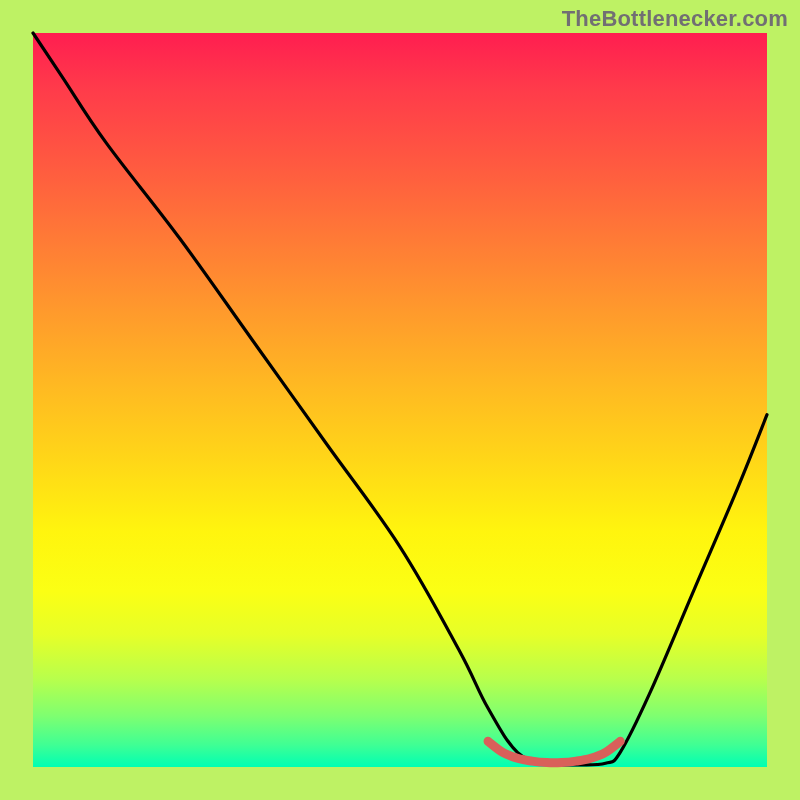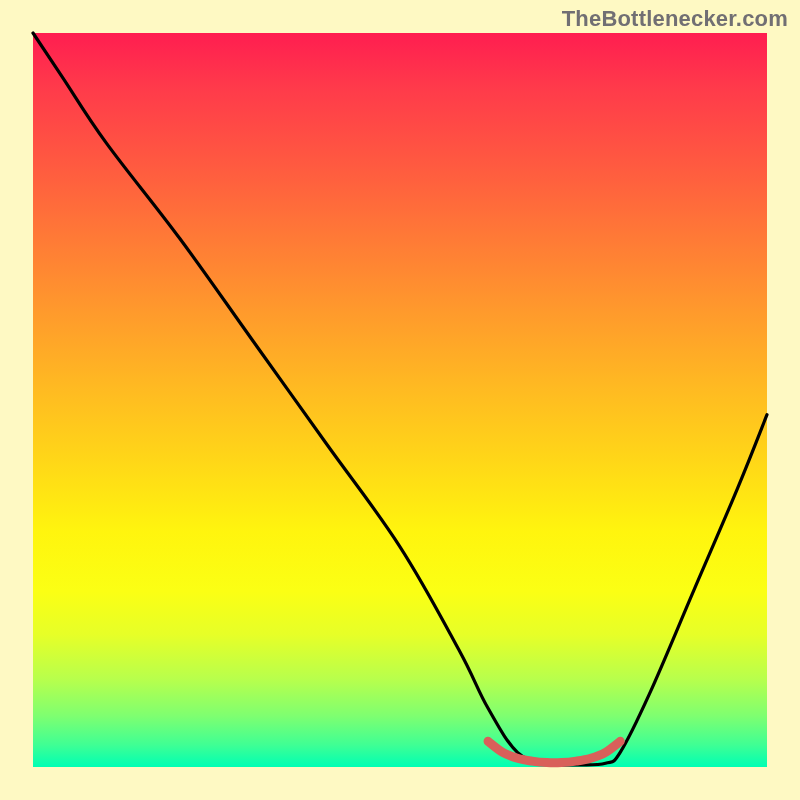--- a/index.html
+++ b/index.html
@@ -9,21 +9,21 @@
     height: 800px;
     background: #000;
     overflow: hidden;
   }
   .frame {
     position: absolute;
     left: 0;
     top: 0;
     width: 800px;
     height: 800px;
-    background: #fef9c3;
+    background: #bef264;
   }
   .plot {
     position: absolute;
     left: 33px;
     top: 33px;
     width: 734px;
     height: 734px;
     background: linear-gradient(to bottom,
       #ff1e50 0%,
       #ff3c4a 8%,

